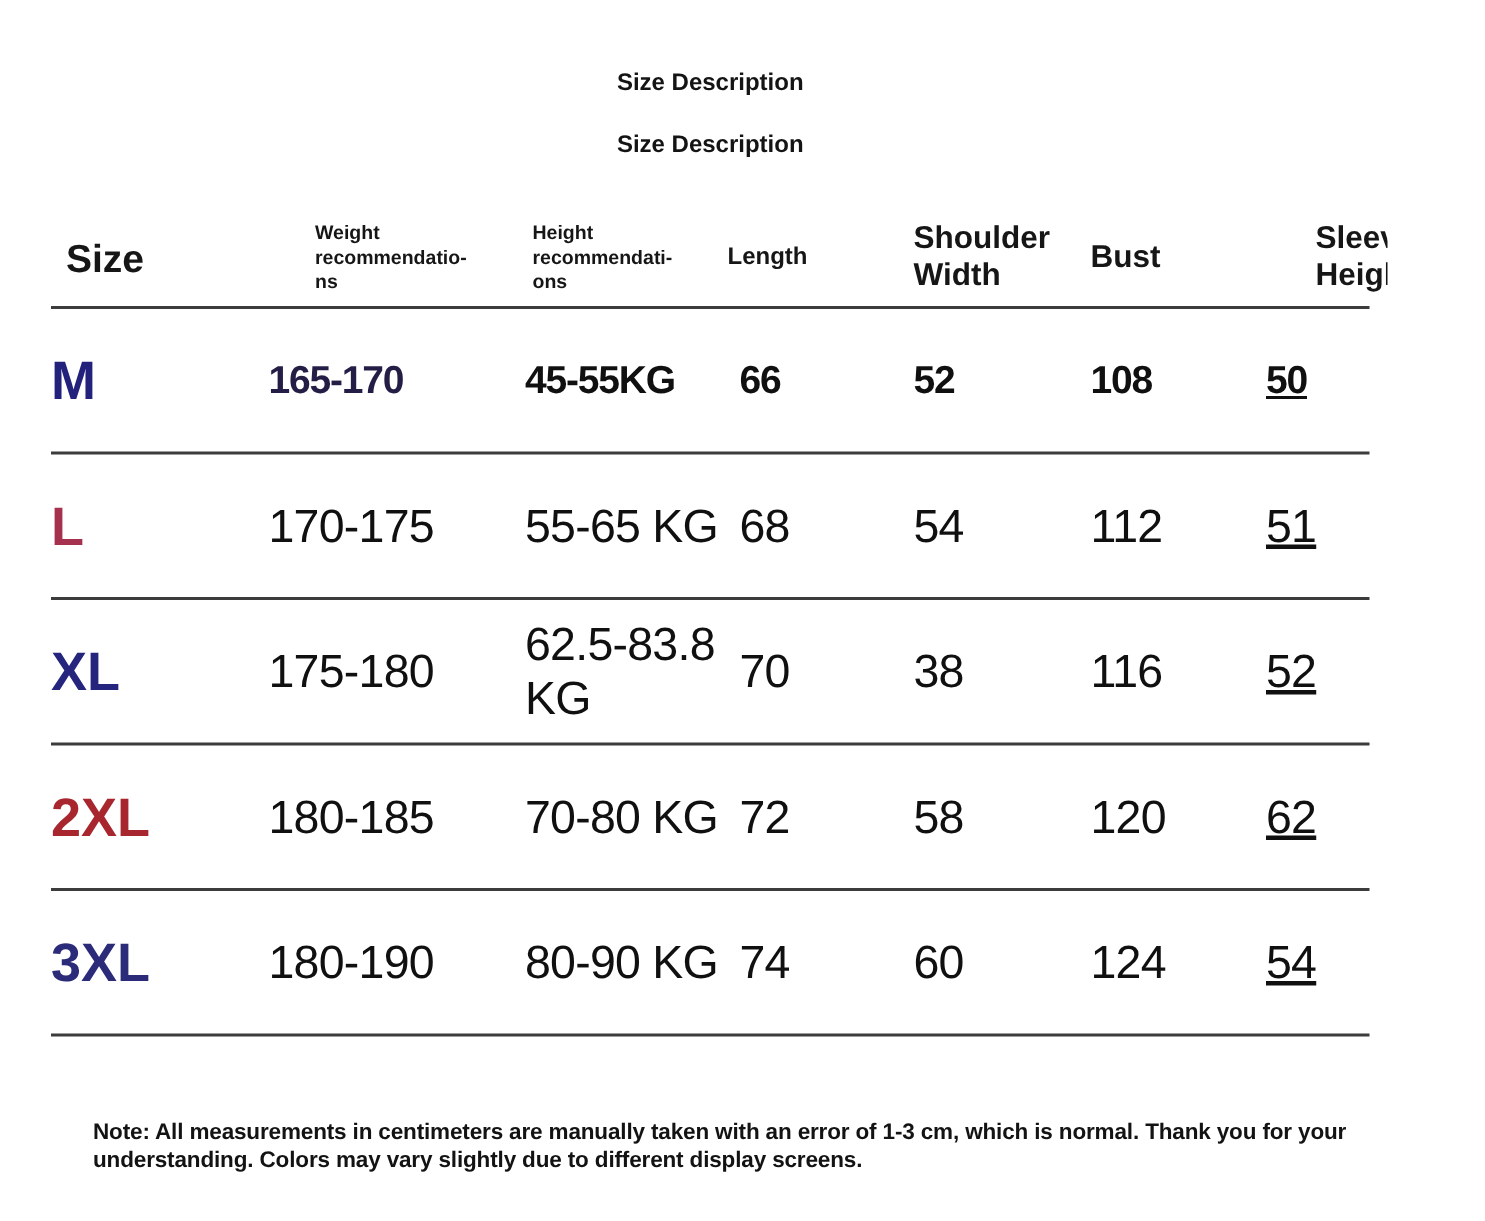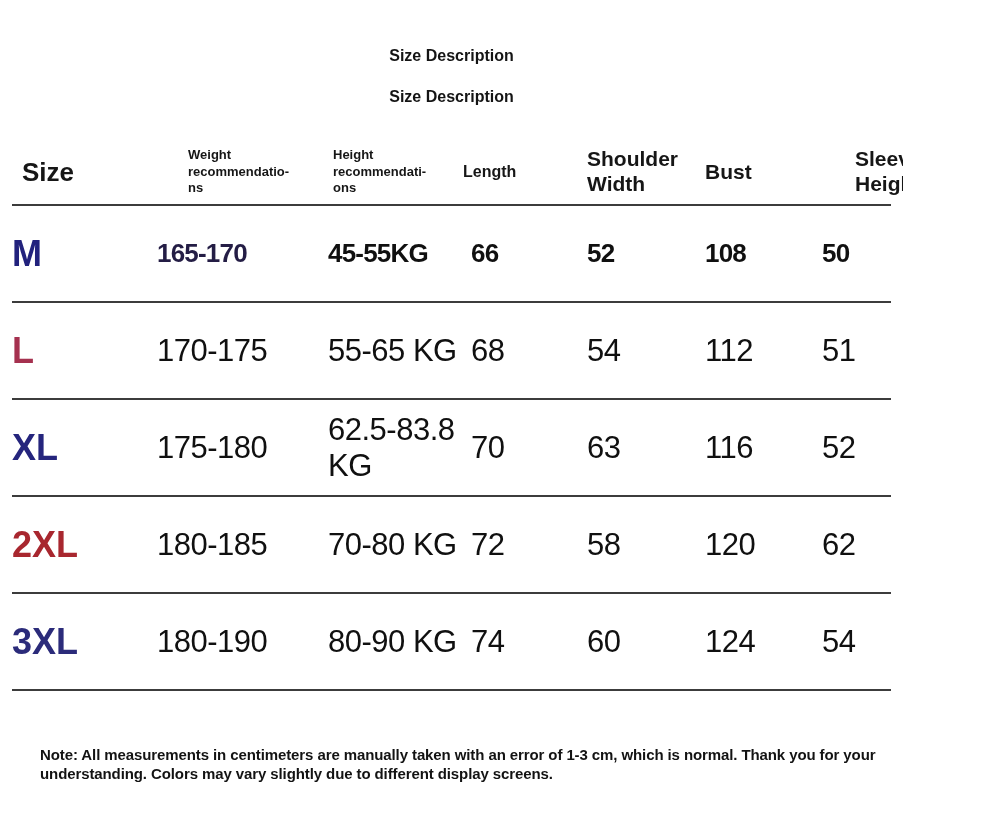--- a/index.html
+++ b/index.html
@@ -4,20 +4,21 @@
 <style>
   html, body { margin: 0; padding: 0; background: #ffffff; }
   .page {
     position: relative;
     width: 903px;
     height: 814px;
     background: #ffffff;
     font-family: "Liberation Sans", sans-serif;
     color: #111;
     overflow: hidden;
+    margin-left: 22px;
   }
   .titles { padding-top: 46px; text-align: center; }
   .title {
     font-size: 16px;
     font-weight: 700;
     color: #141414;
     line-height: 20px;
   }
   .title2 { margin-top: 21px; }
 
@@ -46,21 +47,21 @@
     white-space: pre-line; color: #161616;
   }
   .h-sleeve { text-align: left; padding-left: 33px; }
 
   
   .c-size { font-size: 36px; font-weight: 700; }
   .c-val { font-size: 31px; font-weight: 400; letter-spacing: -0.5px; color: #101010; }
   .c-height { padding-right: 12px; }
   .c-weight { padding-left: 16px; }
   .c-length { padding-left: 8px; }
-  .c-sleeve { padding-right: 42px; }
+  .c-sleeve { padding-right: 42px; text-decoration: underline; }
 
   
   .row-m .c-val { font-size: 26px; font-weight: 700; letter-spacing: -0.8px; }
   .row-m .c-height { color: #241d45; }
 
   .note {
     margin: 54px 35px 0 40px;
     width: 915px;
     font-size: 15px;
     font-weight: 700;
@@ -115,21 +116,21 @@
       <div class="cell c-val">54</div>
       <div class="cell c-val">112</div>
       <div class="cell c-val c-sleeve">51</div>
     </div>
 
     <div class="trow tdata">
       <div class="cell c-size" style="color: rgb(37, 37, 125);">XL</div>
       <div class="cell c-val c-height">175-180</div>
       <div class="cell c-val c-weight">62.5-83.8 KG</div>
       <div class="cell c-val c-length">70</div>
-      <div class="cell c-val">63</div>
+      <div class="cell c-val">38</div>
       <div class="cell c-val">116</div>
       <div class="cell c-val c-sleeve">52</div>
     </div>
 
     <div class="trow tdata">
       <div class="cell c-size" style="color: rgb(168, 39, 47);">2XL</div>
       <div class="cell c-val c-height">180-185</div>
       <div class="cell c-val c-weight">70-80 KG</div>
       <div class="cell c-val c-length">72</div>
       <div class="cell c-val">58</div>

